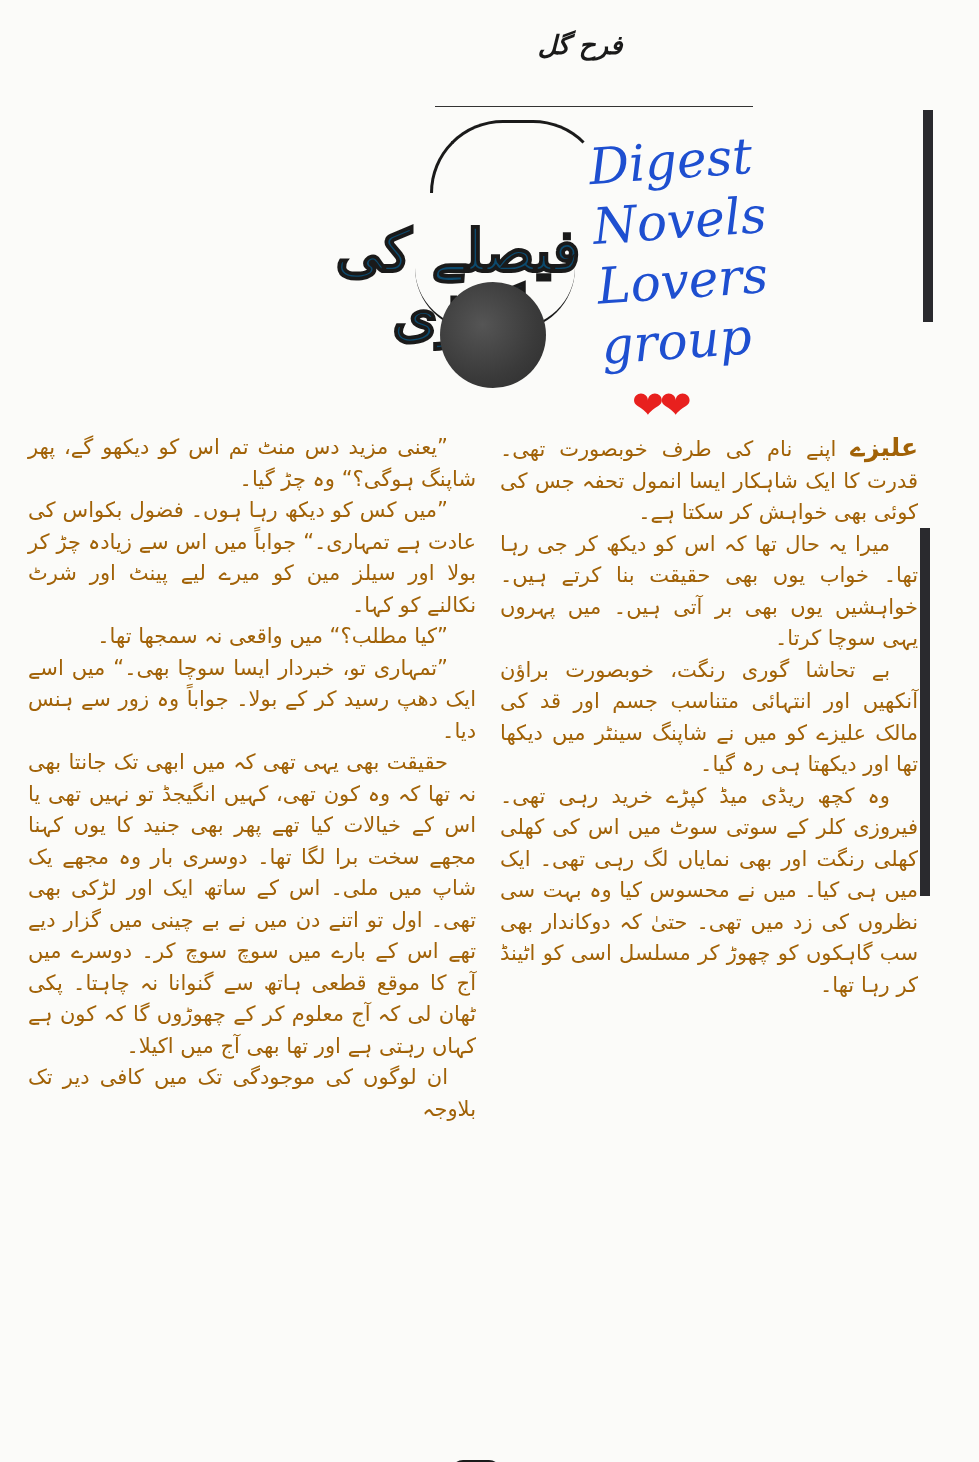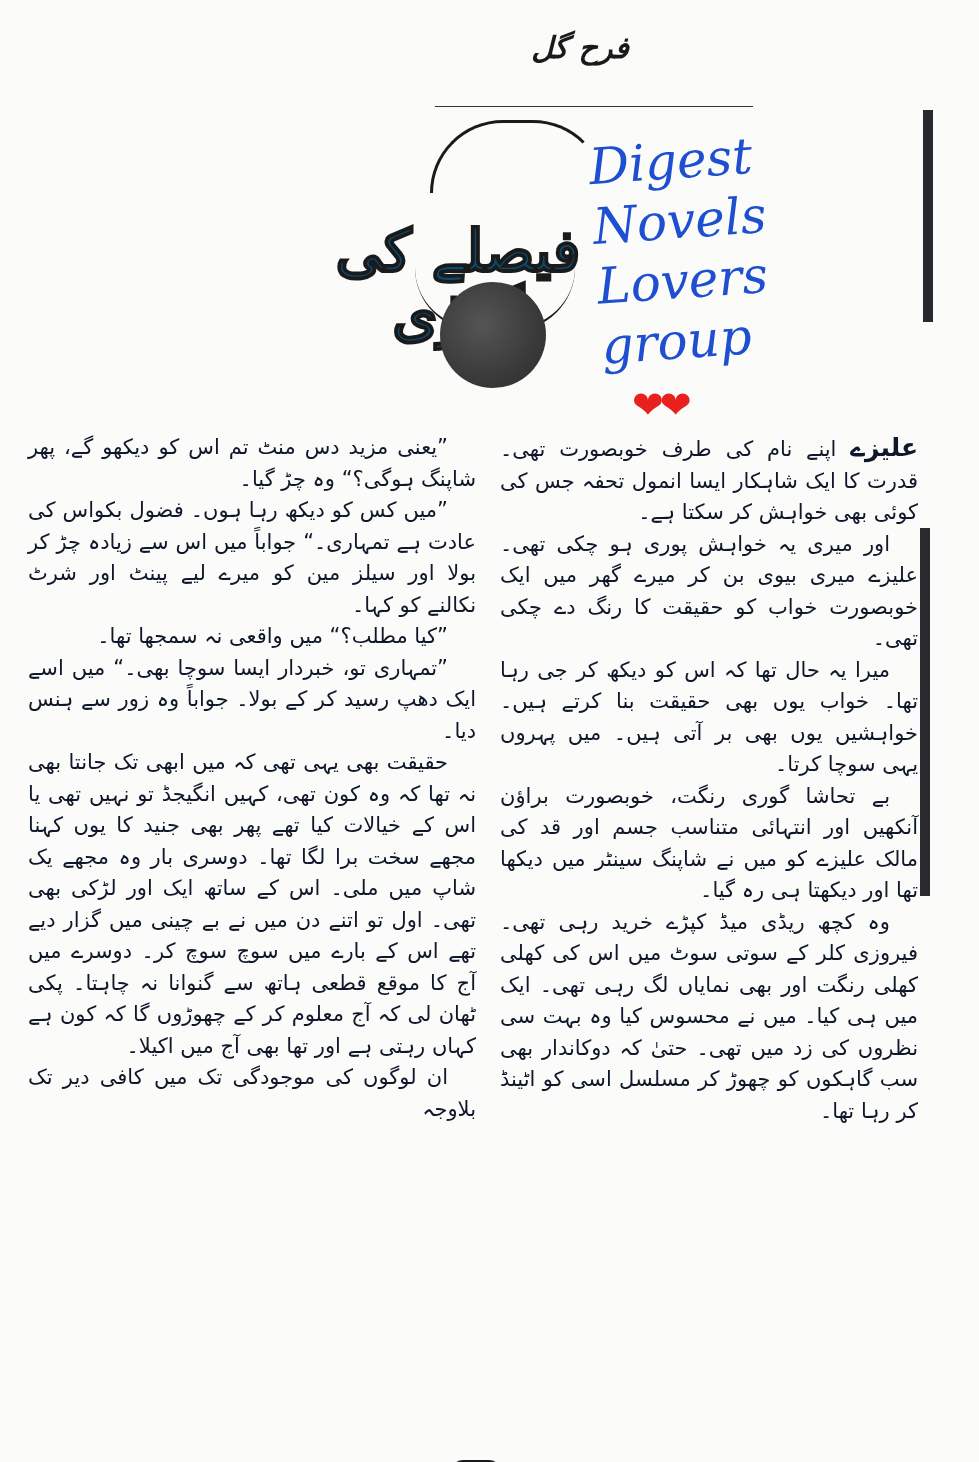--- a/index.html
+++ b/index.html
@@ -4,21 +4,21 @@
   <style>
     html, body { margin: 0; padding: 0; }
     body {
       width: 979px; height: 1462px; position: relative; overflow: hidden;
       background: #fbfbf9;
       font-family: "DejaVu Sans", sans-serif;
       color: #141414;
     }
     .author {
       position: absolute; left: 520px; top: 30px; width: 120px; text-align: center;
-      direction: rtl; font-family: "DejaVu Serif", serif; font-size: 30px; font-weight: bold;
+      direction: rtl; font-family: "DejaVu Serif", serif; font-size: 26px; font-weight: bold;
       color: #1a1a1a; font-style: italic;
     }
     .author-rule {
       position: absolute; left: 435px; top: 106px; width: 318px; height: 0;
       border-top: 1.5px solid #333;
     }
     .side-bar { position: absolute; background: #2a2a2e; width: 10px; }
     .side-bar.b1 { left: 923px; top: 110px; height: 212px; }
     .side-bar.b2 { left: 920px; top: 528px; height: 368px; }
 
@@ -53,21 +53,21 @@
       color: #1e4fd0; font-size: 50px; line-height: 60px;
       transform: rotate(-4deg);
     }
     .watermark span { display: block; }
     .hearts { position: absolute; left: 632px; top: 383px; font-size: 38px; color: #e8201e; letter-spacing: -4px; }
 
     
     .col {
       position: absolute; direction: rtl; text-align: justify;
       font-family: "DejaVu Sans", sans-serif; font-size: 21px; line-height: 31.5px;
-      color: #0f172a;
+      color: #a16207;
     }
     .col.right { left: 500px; top: 432px; width: 418px; }
     .col.left { left: 28px; top: 432px; width: 448px; }
     .col p { margin: 0; text-indent: 28px; }
     .col p.first { text-indent: 0; }
     .col .lead { font-weight: bold; font-size: 25px; margin-top: 9px; }
 
     .page-number {
       position: absolute; left: 451px; top: 1460px; width: 50px; height: 24px;
       border: 2.5px solid #1a1a1a; border-radius: 14px; box-sizing: border-box;
@@ -94,21 +94,20 @@
 <div class="watermark">
   <span>Digest</span>
   <span>Novels</span>
   <span>Lovers</span>
   <span>group</span>
 </div>
 <div class="hearts">❤❤</div>
 
 <div class="col right">
   <p class="first"><span class="lead">علیزے</span> <span>اپنے نام کی طرف خوبصورت تھی۔ قدرت کا ایک شاہکار ایسا انمول تحفہ جس کی کوئی بھی خواہش کر سکتا ہے۔</span></p>
-  <p>اور میری یہ خواہش پوری ہو چکی تھی۔ علیزے میری بیوی بن کر میرے گھر میں ایک خوبصورت خواب کو حقیقت کا رنگ دے چکی تھی۔</p>
   <p>میرا یہ حال تھا کہ اس کو دیکھ کر جی رہا تھا۔ خواب یوں بھی حقیقت بنا کرتے ہیں۔ خواہشیں یوں بھی بر آتی ہیں۔ میں پہروں یہی سوچا کرتا۔</p>
   <p>بے تحاشا گوری رنگت، خوبصورت براؤن آنکھیں اور انتہائی متناسب جسم اور قد کی مالک علیزے کو میں نے شاپنگ سینٹر میں دیکھا تھا اور دیکھتا ہی رہ گیا۔</p>
   <p>وہ کچھ ریڈی میڈ کپڑے خرید رہی تھی۔ فیروزی کلر کے سوتی سوٹ میں اس کی کھلی کھلی رنگت اور بھی نمایاں لگ رہی تھی۔ ایک میں ہی کیا۔ میں نے محسوس کیا وہ بہت سی نظروں کی زد میں تھی۔ حتیٰ کہ دوکاندار بھی سب گاہکوں کو چھوڑ کر مسلسل اسی کو اٹینڈ کر رہا تھا۔</p>
 </div>
 
 <div class="col left">
   <p>”یعنی مزید دس منٹ تم اس کو دیکھو گے، پھر شاپنگ ہوگی؟“ وہ چڑ گیا۔</p>
   <p>”میں کس کو دیکھ رہا ہوں۔ فضول بکواس کی عادت ہے تمہاری۔“ جواباً میں اس سے زیادہ چڑ کر بولا اور سیلز مین کو میرے لیے پینٹ اور شرٹ نکالنے کو کہا۔</p>
   <p>”کیا مطلب؟“ میں واقعی نہ سمجھا تھا۔</p>
   <p>”تمہاری تو، خبردار ایسا سوچا بھی۔“ میں اسے ایک دھپ رسید کر کے بولا۔ جواباً وہ زور سے ہنس دیا۔</p>

